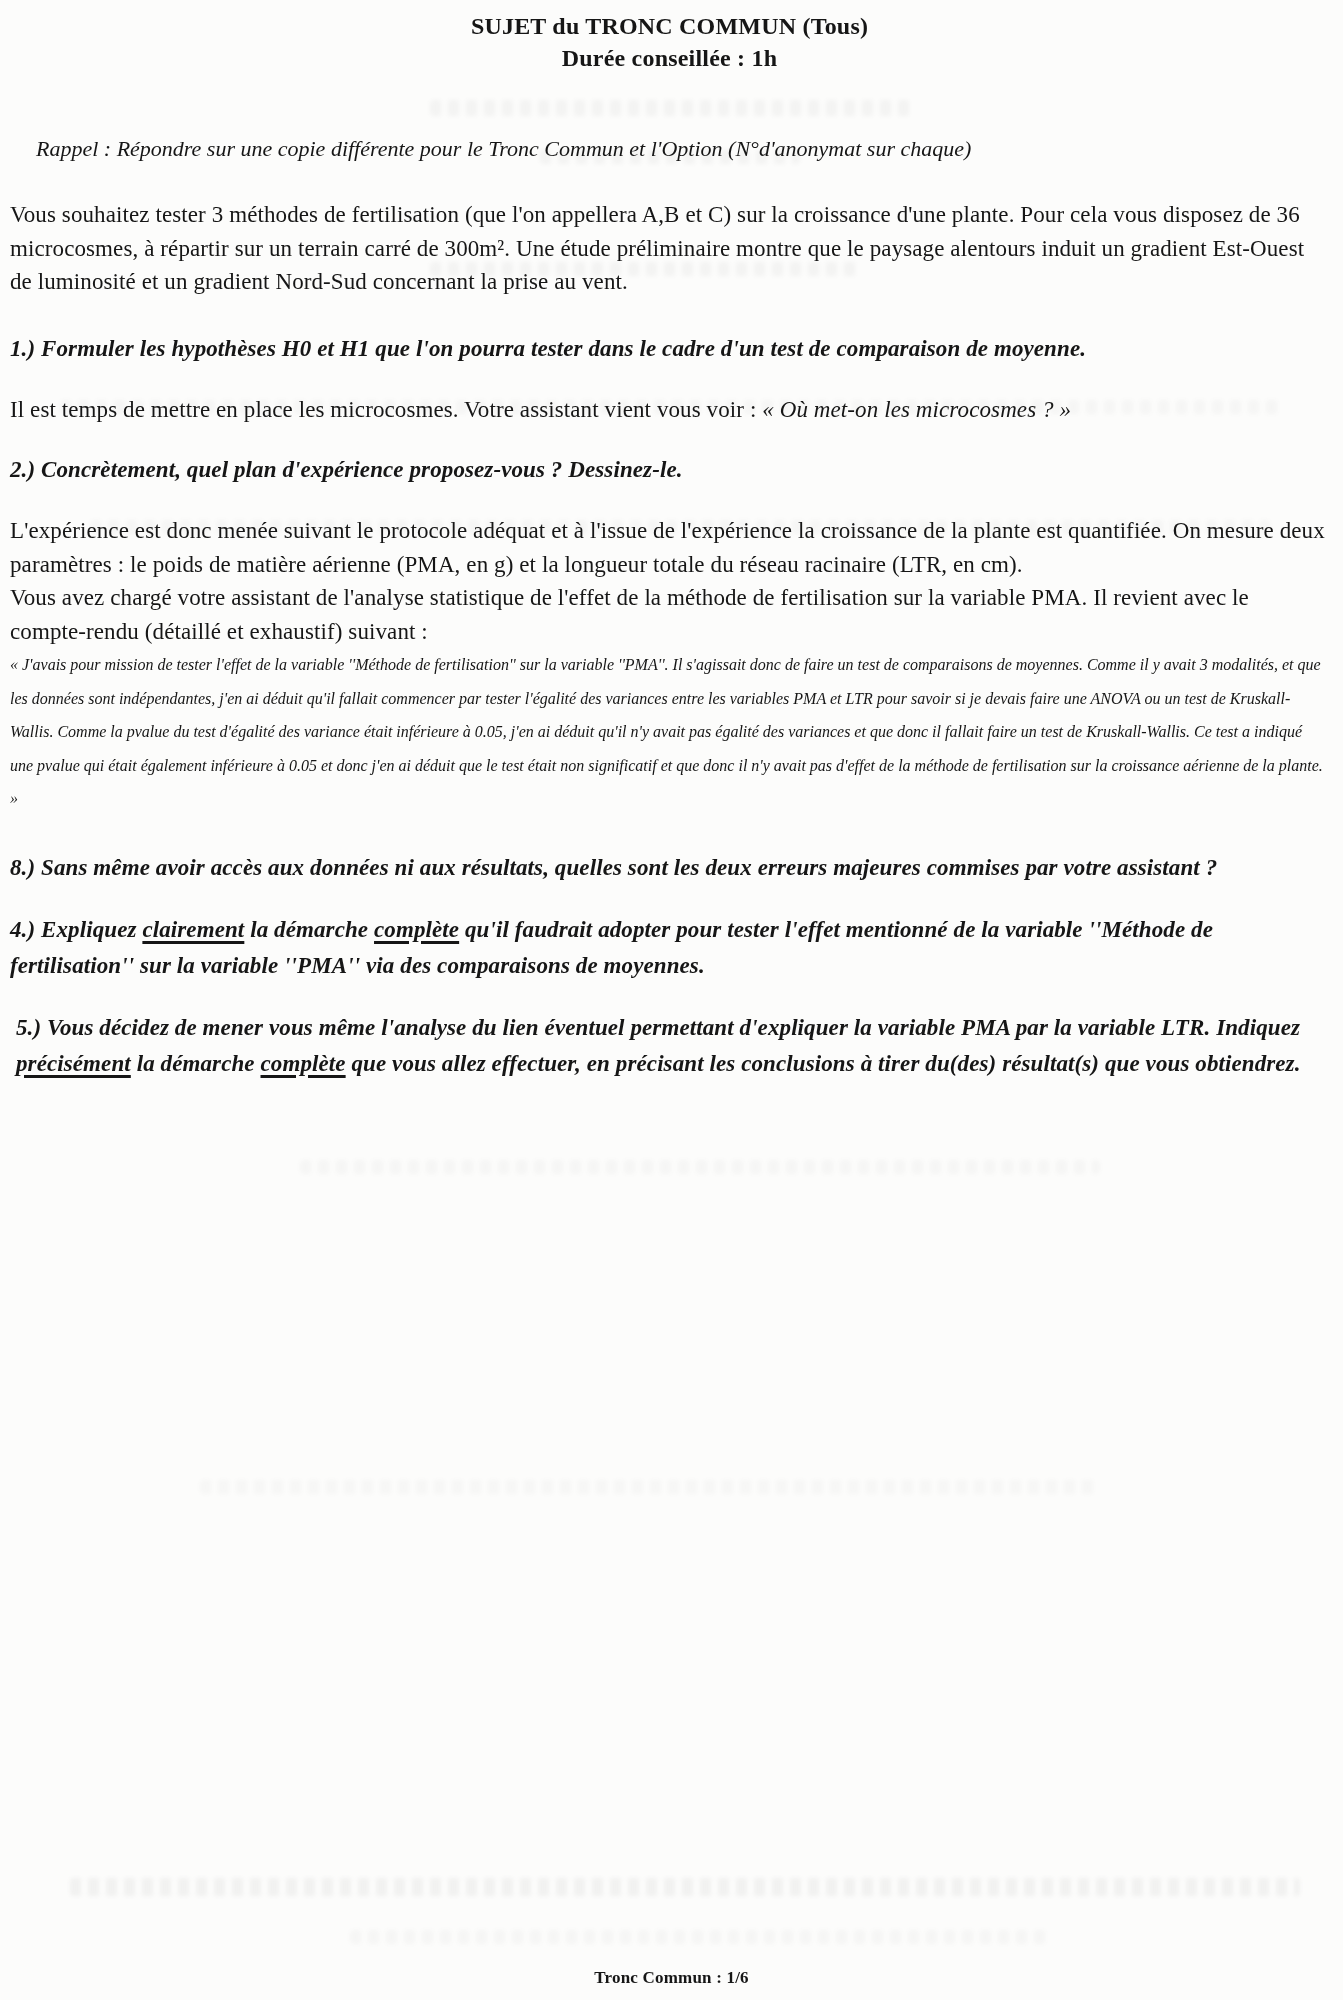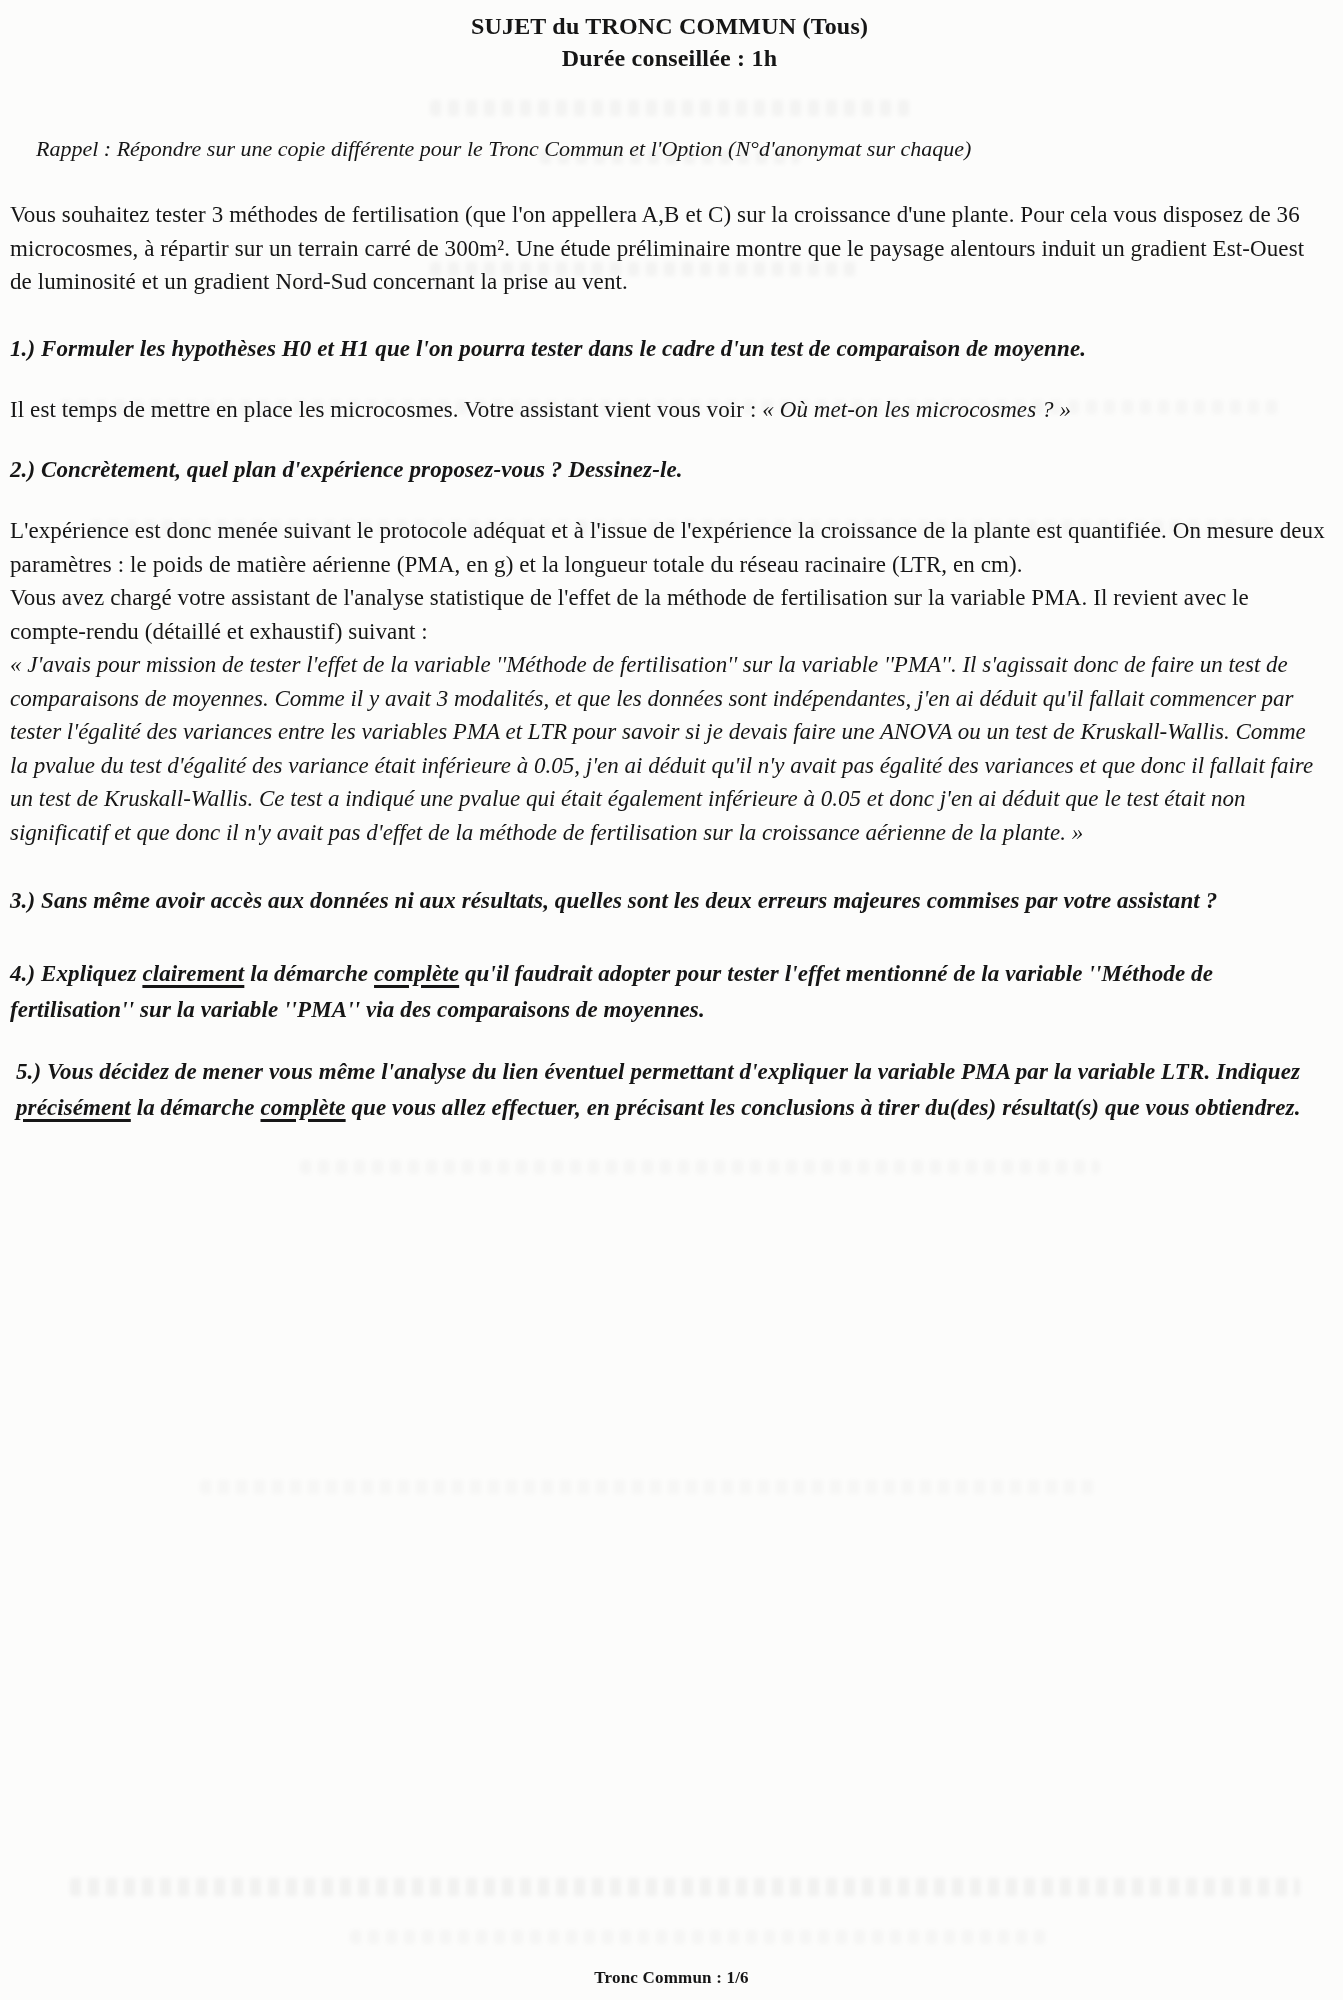--- a/index.html
+++ b/index.html
@@ -48,35 +48,35 @@
     line-height: 36px;
     font-weight: bold;
     font-style: italic;
     letter-spacing: 0.1px;
   }
   .italic {
     font-style: italic;
   }
   .quote-block {
     font-style: italic;
-    font-size: 23px;
+    font-size: 16px;
     line-height: 33.5px;
   }
   .u {
     text-decoration: underline;
     text-decoration-thickness: 2.5px;
     text-underline-offset: 4px;
   }
   .mt-intro   { margin-top: 34px; }
   .mt-q1      { margin-top: 32px; }
   .mt-micro   { margin-top: 26px; }
   .mt-q2      { margin-top: 26px; }
   .mt-proto   { margin-top: 26px; }
   .mt-q3      { margin-top: 34px; }
-  .mt-q4      { margin-top: 37px; }
+  .mt-q4      { margin-top: 26px; }
   .mt-q5      { margin-top: 26px; padding-left: 6px; }
   .footer {
     position: absolute;
     z-index: 2;
     bottom: 12px;
     left: 0;
     width: 100%;
     text-align: center;
     font-size: 17px;
     font-weight: bold;
@@ -133,21 +133,21 @@
     <div class="body-text mt-micro"><span>Il est temps de mettre en place les microcosmes. Votre assistant vient vous voir : </span><span class="italic">« Où met-on les microcosmes ? »</span></div>
 
     <div class="question mt-q2">2.) Concrètement, quel plan d'expérience proposez-vous ? Dessinez-le.</div>
 
     <div class="body-text mt-proto">L'expérience est donc menée suivant le protocole adéquat et à l'issue de l'expérience la croissance de la plante est quantifiée. On mesure deux paramètres : le poids de matière aérienne (PMA, en g) et la longueur totale du réseau racinaire (LTR, en cm).</div>
 
     <div class="body-text">Vous avez chargé votre assistant de l'analyse statistique de l'effet de la méthode de fertilisation sur la variable PMA. Il revient avec le compte-rendu (détaillé et exhaustif) suivant :</div>
 
     <div class="quote-block">« J'avais pour mission de tester l'effet de la variable ''Méthode de fertilisation'' sur la variable ''PMA''. Il s'agissait donc de faire un test de comparaisons de moyennes. Comme il y avait 3 modalités, et que les données sont indépendantes, j'en ai déduit qu'il fallait commencer par tester l'égalité des variances entre les variables PMA et LTR pour savoir si je devais faire une ANOVA ou un test de Kruskall-Wallis. Comme la pvalue du test d'égalité des variance était inférieure à 0.05, j'en ai déduit qu'il n'y avait pas égalité des variances et que donc il fallait faire un test de Kruskall-Wallis. Ce test a indiqué une pvalue qui était également inférieure à 0.05 et donc j'en ai déduit que le test était non significatif et que donc il n'y avait pas d'effet de la méthode de fertilisation sur la croissance aérienne de la plante. »</div>
 
-    <div class="question mt-q3">3.) Sans même avoir accès aux données ni aux résultats, quelles sont les deux erreurs majeures commises par votre assistant ?</div>
+    <div class="question mt-q3">8.) Sans même avoir accès aux données ni aux résultats, quelles sont les deux erreurs majeures commises par votre assistant ?</div>
 
     <div class="question mt-q4"><span>4.) Expliquez </span><span class="u">clairement</span><span> la démarche </span><span class="u">complète</span><span> qu'il faudrait adopter pour tester l'effet mentionné de la variable ''Méthode de fertilisation'' sur la variable ''PMA'' via des comparaisons de moyennes.</span></div>
 
     <div class="question mt-q5"><span>5.) Vous décidez de mener vous même l'analyse du lien éventuel permettant d'expliquer la variable PMA par la variable LTR. Indiquez </span><span class="u">précisément</span><span> la démarche </span><span class="u">complète</span><span>  que vous allez effectuer, en précisant les conclusions à tirer du(des) résultat(s) que vous obtiendrez.</span></div>
 
   </div>
 
   <div class="footer">Tronc Commun : 1/6</div>
 
 </div>

